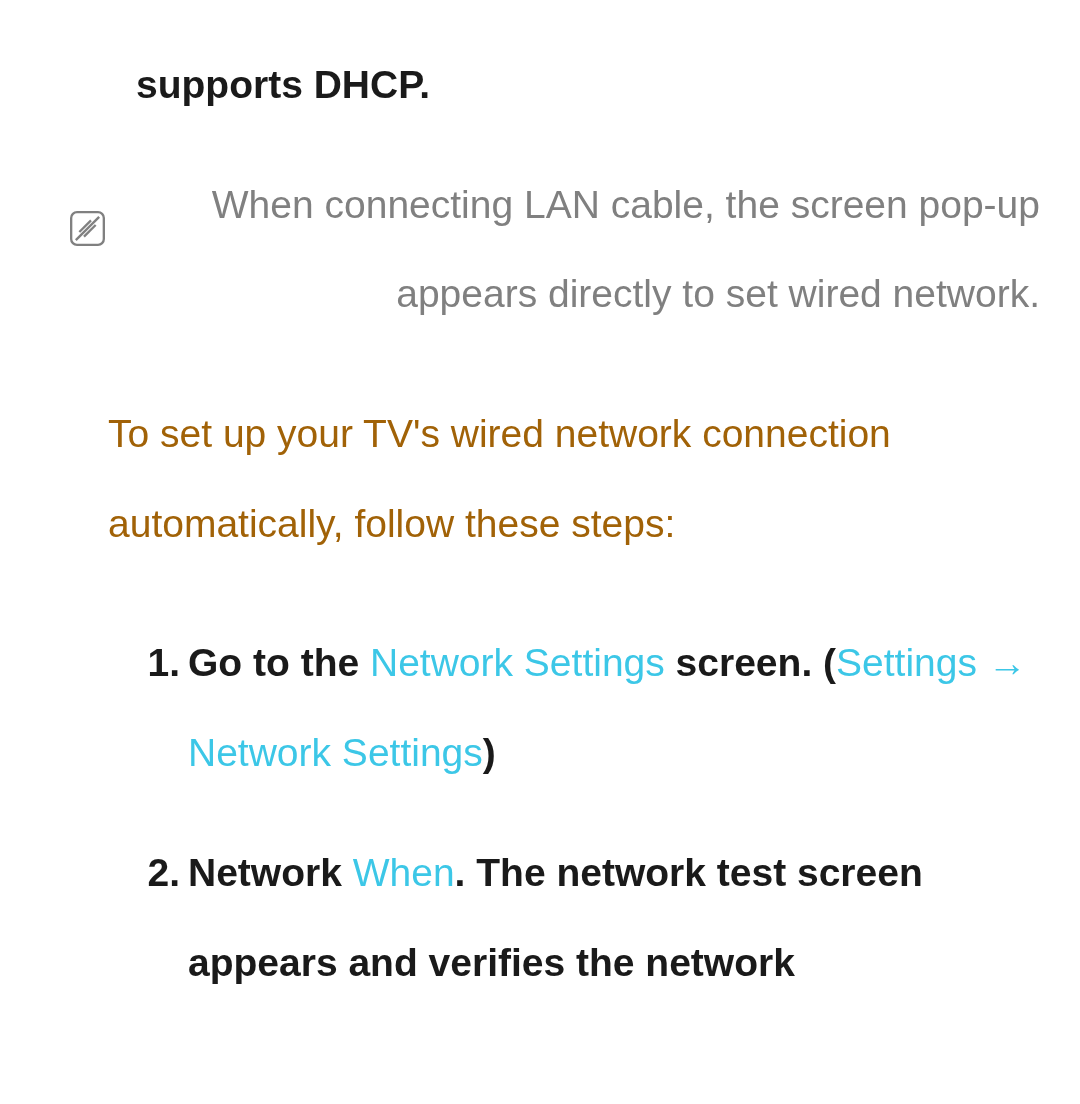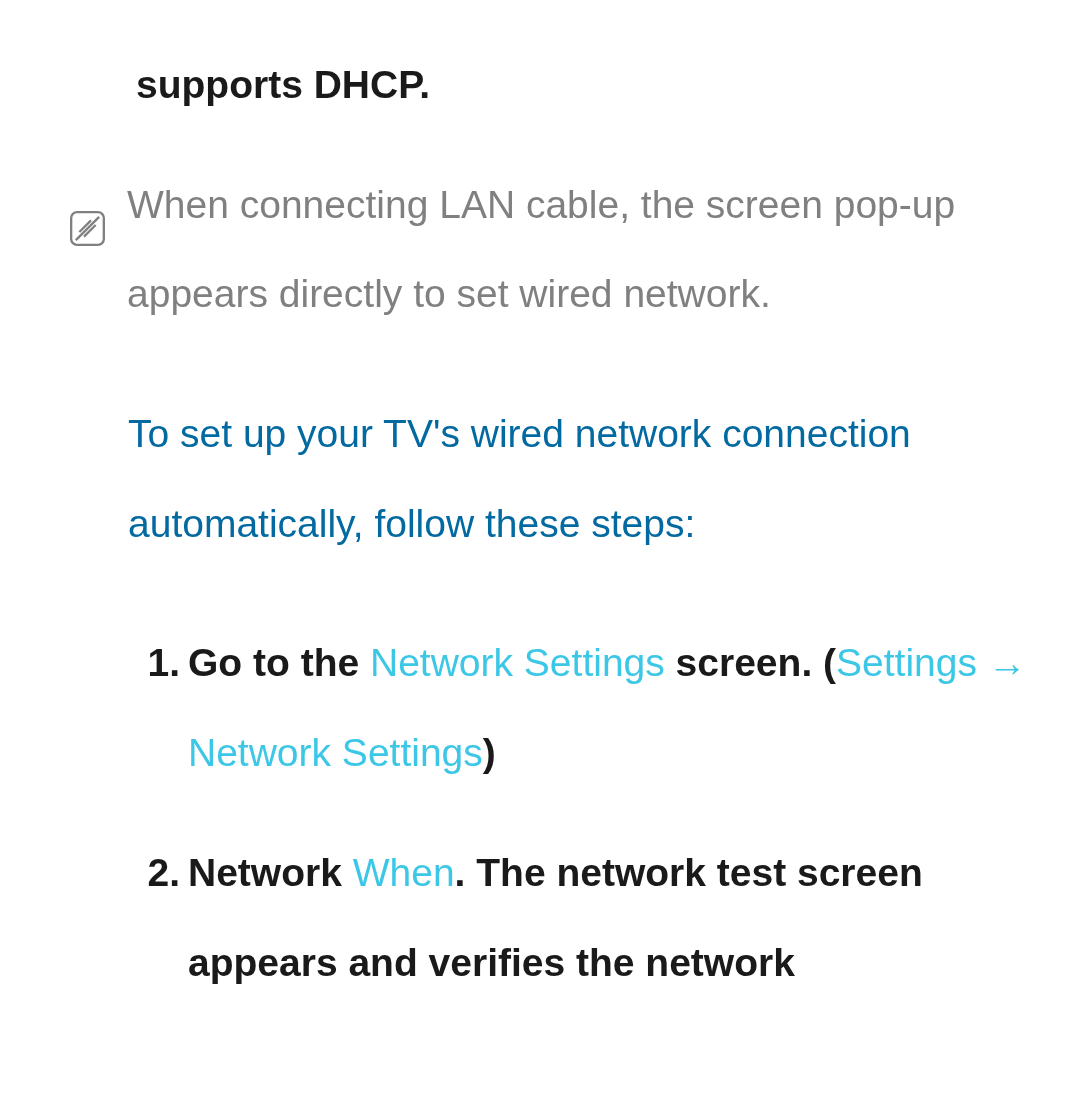--- a/index.html
+++ b/index.html
@@ -35,25 +35,26 @@
       margin-top: 28px;
       margin-right: 22px;
       margin-left: -54px;
     }
     .note-icon svg {
       width: 100%;
       height: 100%;
     }
     .note-text {
       flex: 1;
+      text-align: right;
     }
     .section-heading {
-      color: #0369a1;
+      color: #a16207;
       font-weight: 400;
-      margin-left: 88px;
+      margin-left: 68px;
       margin-bottom: 50px;
     }
     .steps {
       margin-left: 90px;
     }
     .step {
       display: flex;
       font-weight: 600;
       margin-bottom: 30px;
     }

